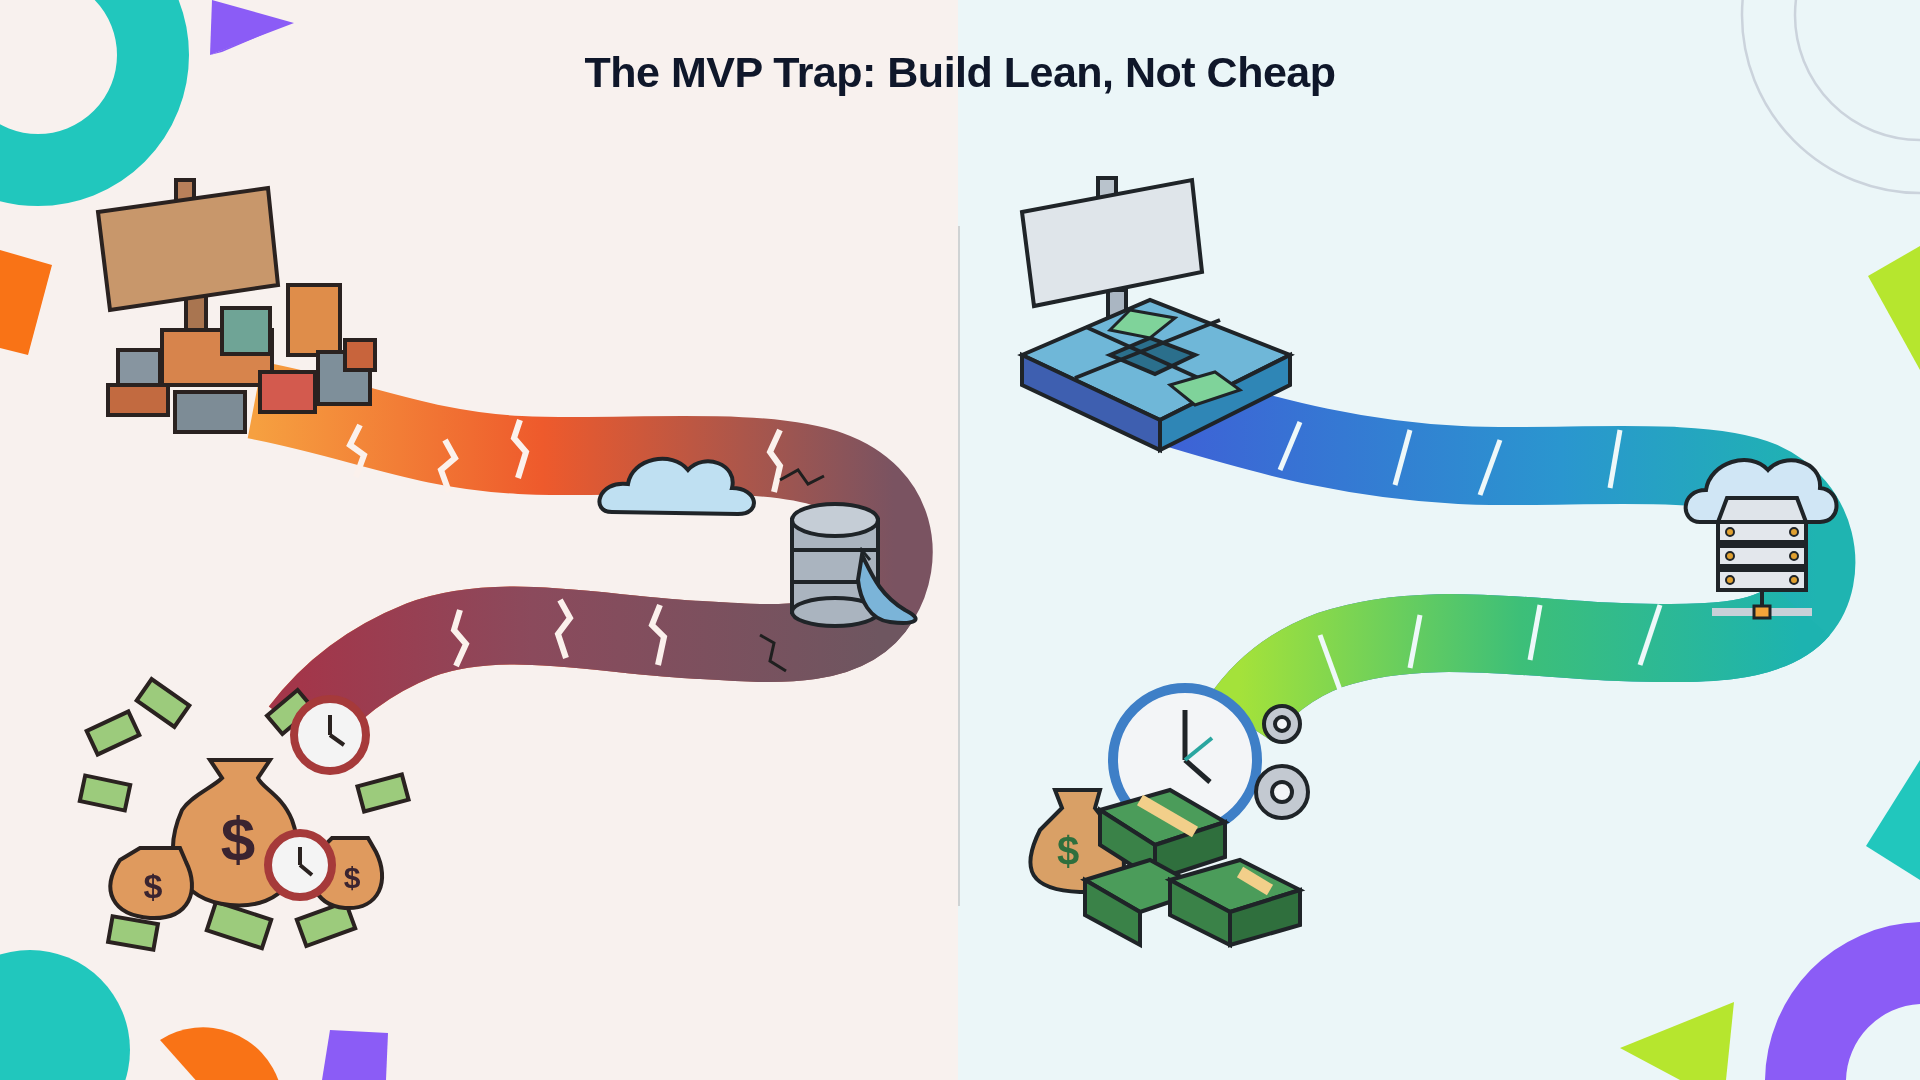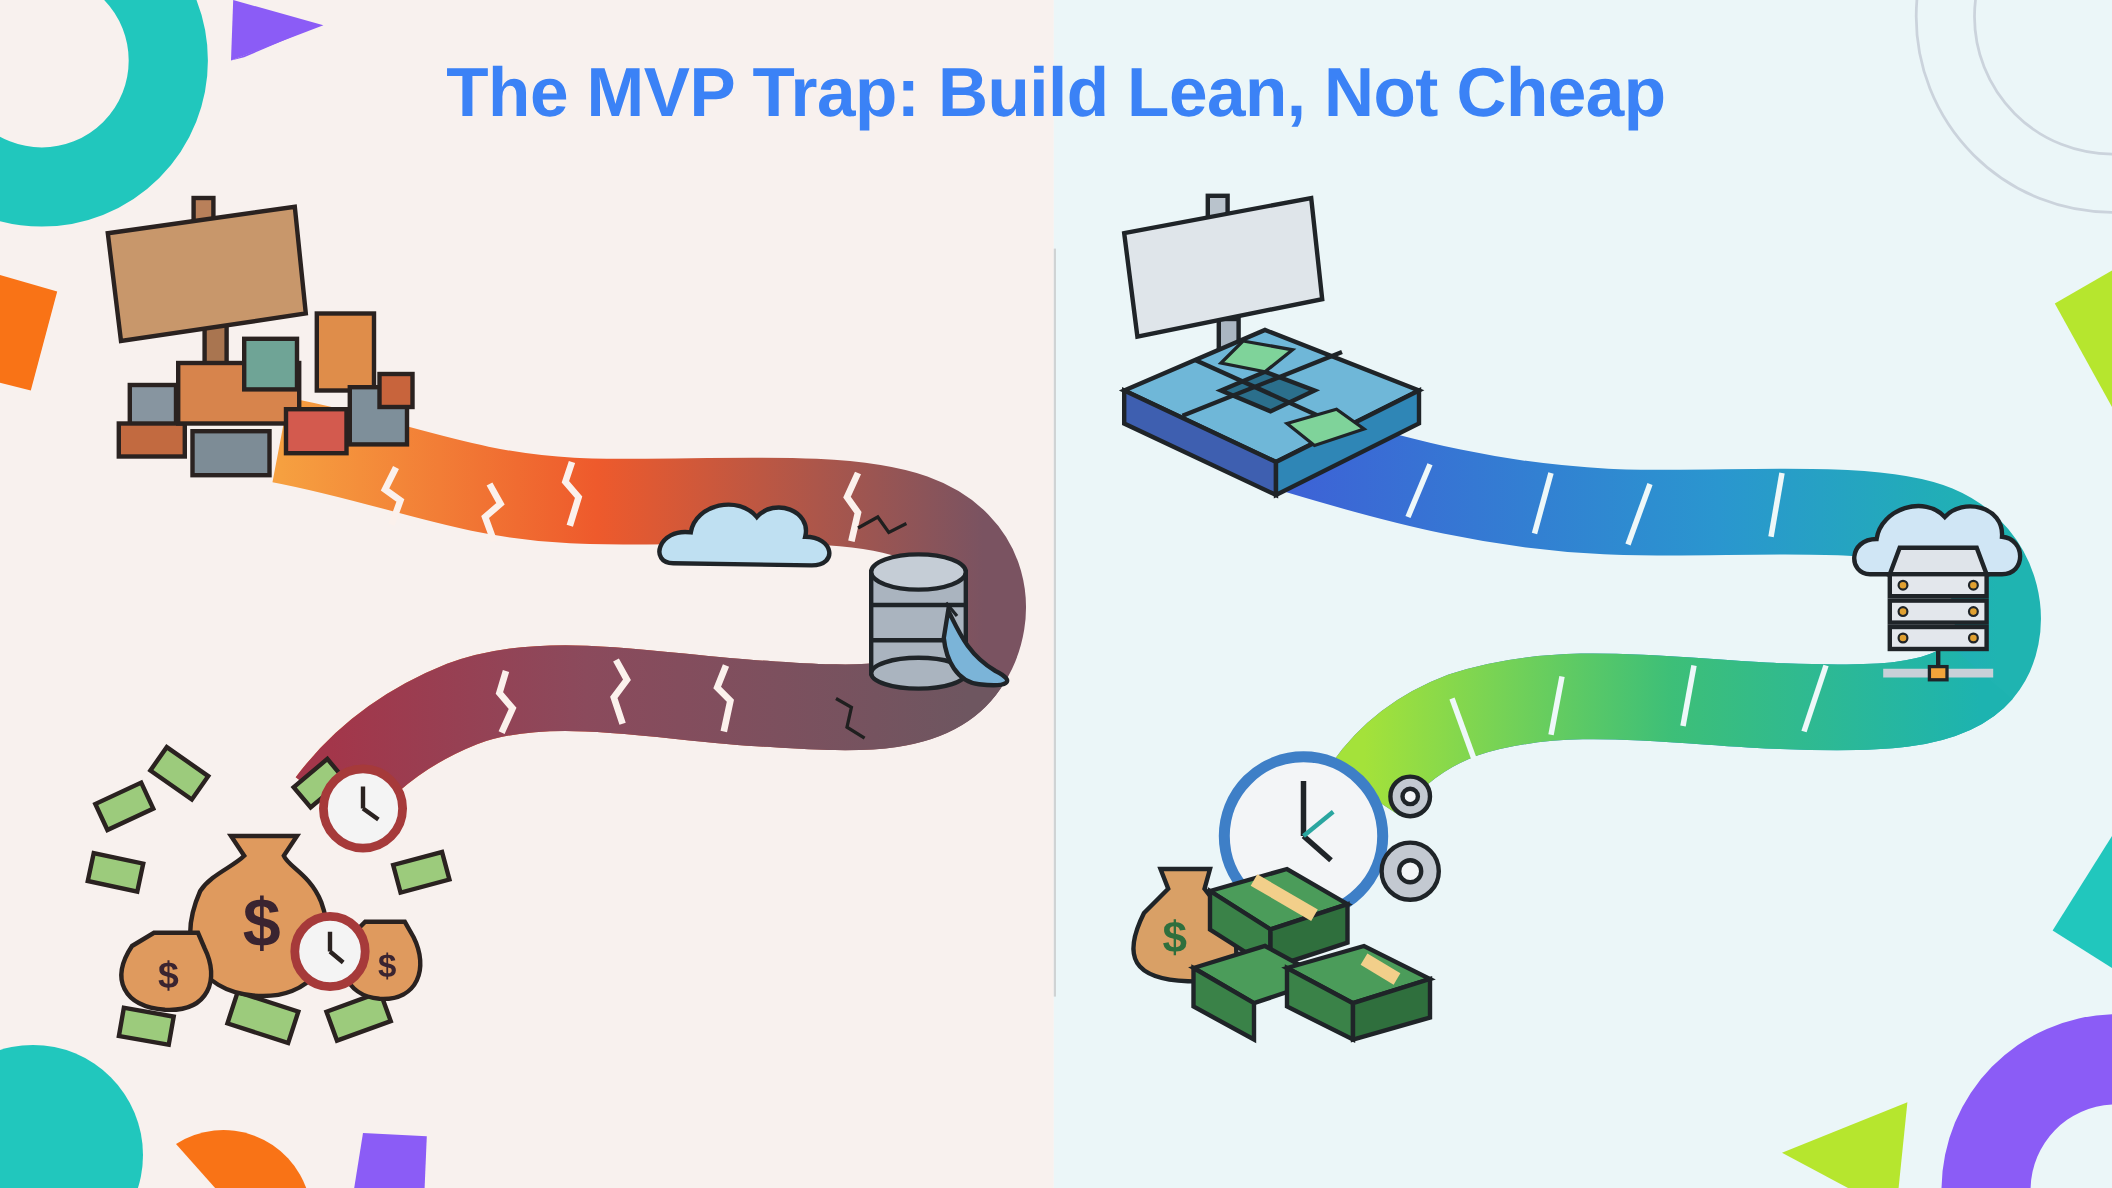--- a/index.html
+++ b/index.html
@@ -5,21 +5,21 @@
     html, body { margin: 0; padding: 0; }
     body {
       width: 1920px; height: 1080px; overflow: hidden; position: relative;
       font-family: "Liberation Sans", "DejaVu Sans", sans-serif;
     }
     .bg-left { position: absolute; left: 0; top: 0; width: 958px; height: 1080px; background: #f8f1ee; }
     .bg-right { position: absolute; left: 958px; top: 0; width: 962px; height: 1080px; background: #ebf6f8; }
     .divider { position: absolute; left: 958px; top: 226px; width: 2px; height: 680px; background: #cfd3d4; }
     .title {
       position: absolute; left: 0; right: 0; top: 48px; text-align: center;
-      font-size: 63px; font-weight: 700; color: #3b82f6; letter-spacing: -0.5px;
+      font-size: 43px; font-weight: 700; color: #0f172a; letter-spacing: -0.5px;
     }
     svg.art { position: absolute; left: 0; top: 0; }
   </style>
 </head>
 <body>
 
 <div class="bg-left"></div>
 <div class="bg-right"></div>
 <div class="divider"></div>
 

